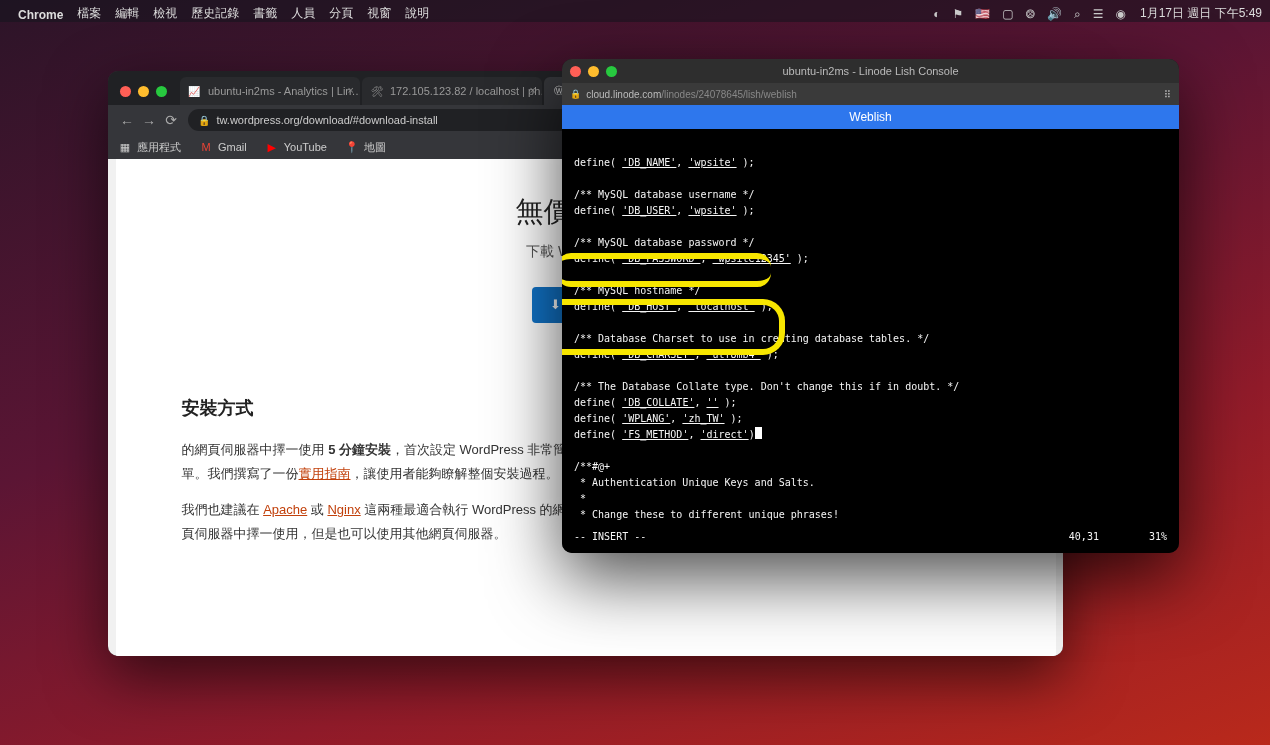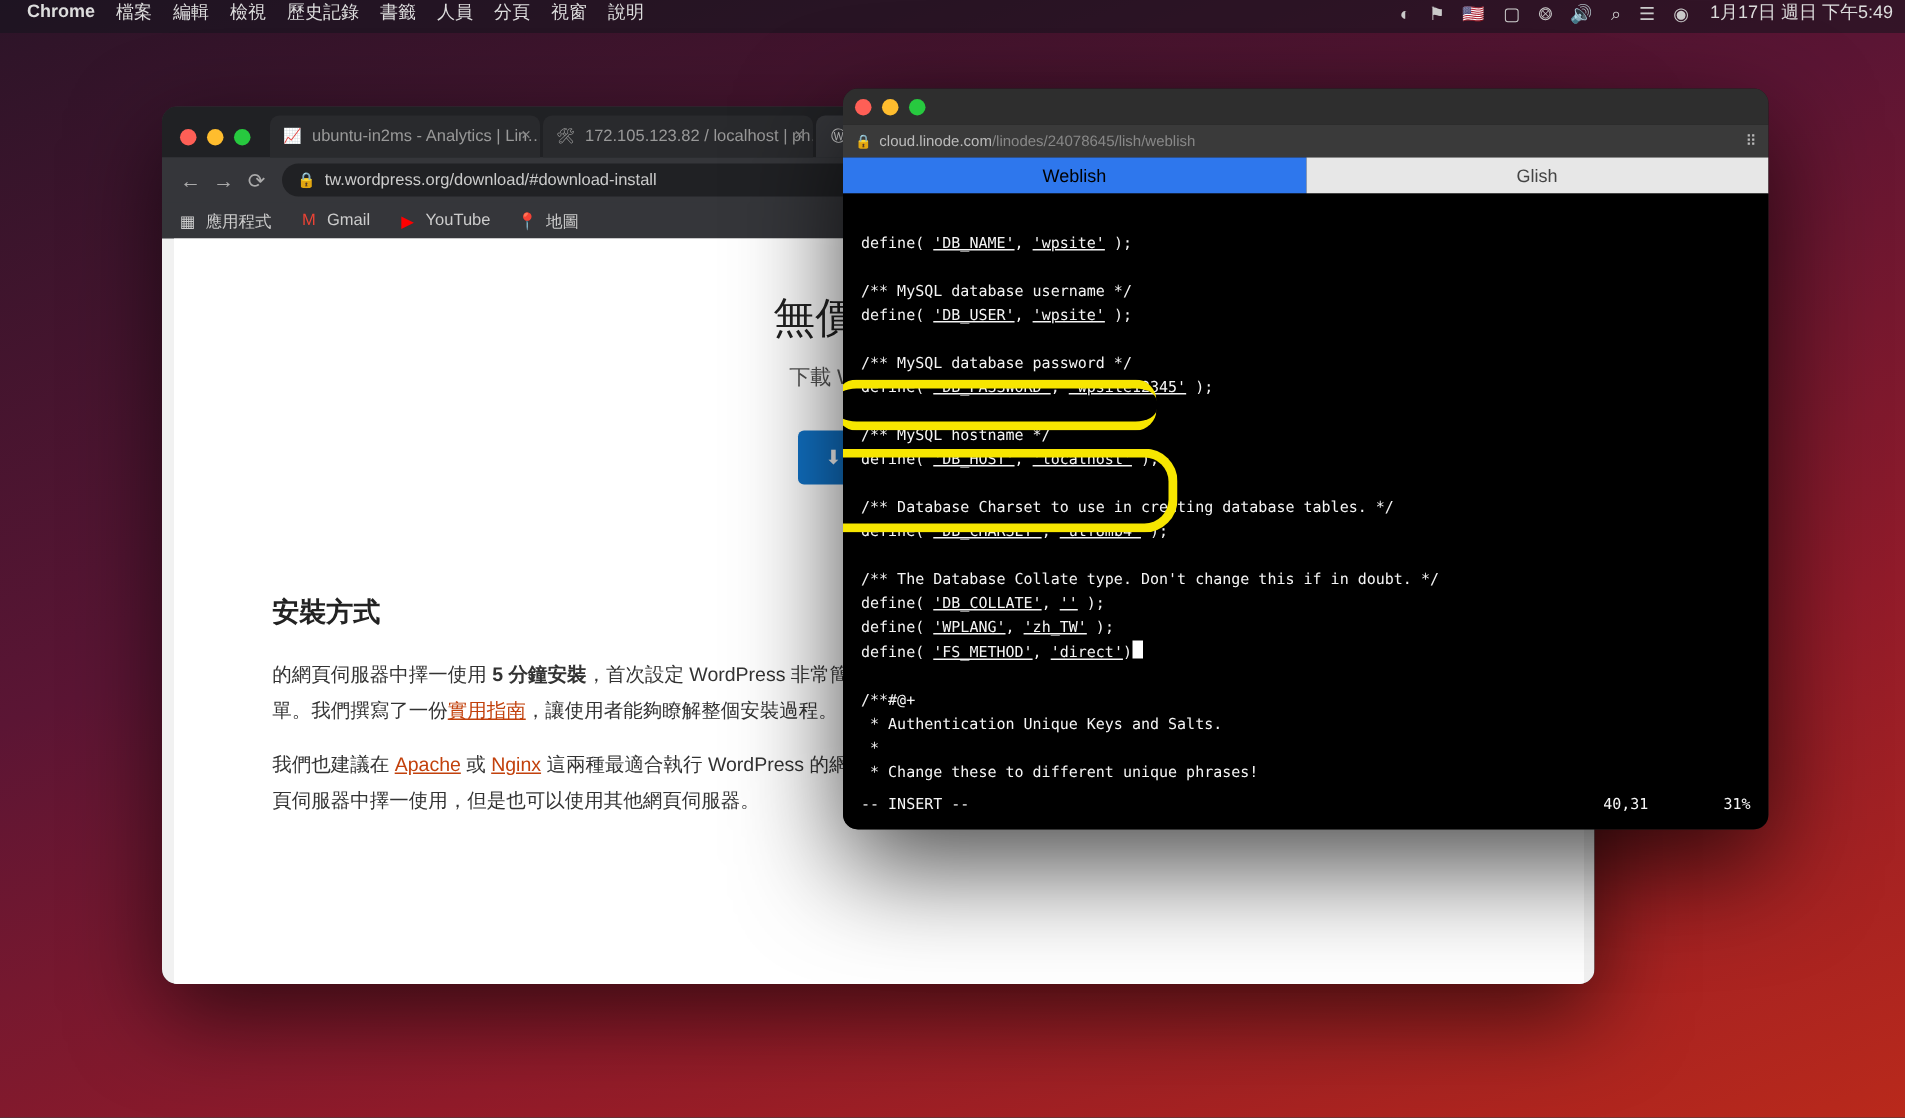--- a/index.html
+++ b/index.html
@@ -1,18 +1,18 @@
 <!DOCTYPE html>
 <html><head>
 <meta charset="utf-8">
 <style>
 html,body{margin:0;padding:0;height:100%;font-family:-apple-system,Helvetica,Arial,sans-serif;background:#000;font-size:12px;color:#fff;}
 .screen{position:absolute;inset:0;background:linear-gradient(160deg,#2c1428 0%,#5b1534 40%,#911b2a 70%,#b9291b 100%);}
 
-.menubar{position:absolute;top:0;left:0;right:0;height:22px;background:rgba(20,20,30,0.55);display:flex;align-items:flex-start;padding:0 8px;font-size:12px;color:#ddd;}
+.menubar{position:absolute;top:0;left:0;right:0;height:22px;background:rgba(20,20,30,0.55);display:flex;align-items:flex-end;padding:0 8px;font-size:12px;color:#ddd;}
 .menubar .apple{margin-right:10px;font-size:13px;}
 .menubar .mitem{margin-right:14px;}
 .menubar .app{font-weight:600;margin-right:14px;}
 .menubar .right{margin-left:auto;display:flex;align-items:center;}
 .menubar .ricon{margin-left:12px;font-size:12px;color:#ccc;}
 .menubar .clock{margin-left:14px;font-size:12px;}
 
 .chrome{position:absolute;left:108px;top:71px;width:955px;height:585px;background:#35363a;border-radius:10px;box-shadow:0 20px 60px rgba(0,0,0,0.6);overflow:hidden;}
 .chrome .tabbar{height:34px;background:#202124;display:flex;align-items:flex-end;padding-left:8px;}
 .traffic{display:flex;align-items:center;padding:0 6px 8px 4px;}
@@ -48,21 +48,21 @@
 .console .titlebar{height:24px;background:#2e2e2e;display:flex;align-items:center;padding:0 8px;font-size:11px;color:#aaa;position:relative;}
 .console .titlebar .ttraffic{display:flex;align-items:center;}
 .console .titlebar .ttraffic span{width:11px;height:11px;border-radius:50%;margin-right:7px;}
 .console .title{position:absolute;left:0;right:0;text-align:center;font-size:11px;color:#bbb;pointer-events:none;}
 .console .cbar{height:22px;background:#3a3a3a;display:flex;align-items:center;padding:0 8px;font-size:10px;color:#bbb;}
 .console .cbar .clock{margin-right:5px;font-size:9px;}
 .console .cbar .url{flex:1;}
 .console .cbar .url .dim{color:#888;}
 .console .mtabs{height:24px;display:flex;}
 .console .mtab{flex:1;display:flex;align-items:center;justify-content:center;font-size:12px;}
-.console .mtab.active{background:#2e77ed;color:#000000;}
+.console .mtab.active{background:#2e77ed;color:#ffffff;}
 .console .mtab.inactive{background:#e7e7e7;color:#444;}
 .term{position:absolute;left:0;right:0;top:70px;bottom:0;background:#000;padding:10px 12px;font-family:Menlo,Consolas,monospace;font-size:10px;line-height:16px;color:#f5f5f5;white-space:pre;overflow:hidden;}
 .term .u{text-decoration:underline;}
 .term .status{position:absolute;left:12px;right:12px;bottom:8px;display:flex;text-align:right;}
 .term .status .sp{flex:1;}
 .term .cursor{display:inline-block;width:7px;height:12px;background:#fff;vertical-align:-1px;}
 
 .yellow{position:absolute;border:6px solid #f7e600;border-radius:14px;pointer-events:none;}
 .y1{left:-5px;top:124px;width:214px;height:22px;border-left:none;border-right:none;}
 .y2{left:-5px;top:170px;width:222px;height:44px;border-left:none;border-radius:4px 22px 22px 4px;}
@@ -174,29 +174,29 @@
     </div>
   </div>
 
   <div class="console">
     <div class="titlebar">
       <div class="ttraffic">
         <span class="dot-r"></span>
         <span class="dot-y"></span>
         <span class="dot-g"></span>
       </div>
+      <div class="title">ubuntu-in2ms - Linode Lish Console</div>
     </div>
     <div class="cbar">
       <span class="clock">🔒</span>
       <span class="url"><span>cloud.linode.com</span><span class="dim">/linodes/24078645/lish/weblish</span></span>
       <span>⠿</span>
     </div>
     <div class="mtabs">
       <div class="mtab active">Weblish</div>
-      <div class="mtab inactive">Glish</div>
     </div>
     <div class="term">
 <span>define( </span><span class="u">'DB_NAME'</span><span>, </span><span class="u">'wpsite'</span><span> );</span>
 
 <span>/** MySQL database username */</span>
 <span>define( </span><span class="u">'DB_USER'</span><span>, </span><span class="u">'wpsite'</span><span> );</span>
 
 <span>/** MySQL database password */</span>
 <span>define( </span><span class="u">'DB_PASSWORD'</span><span>, </span><span class="u">'wpsite12345'</span><span> );</span>
 

